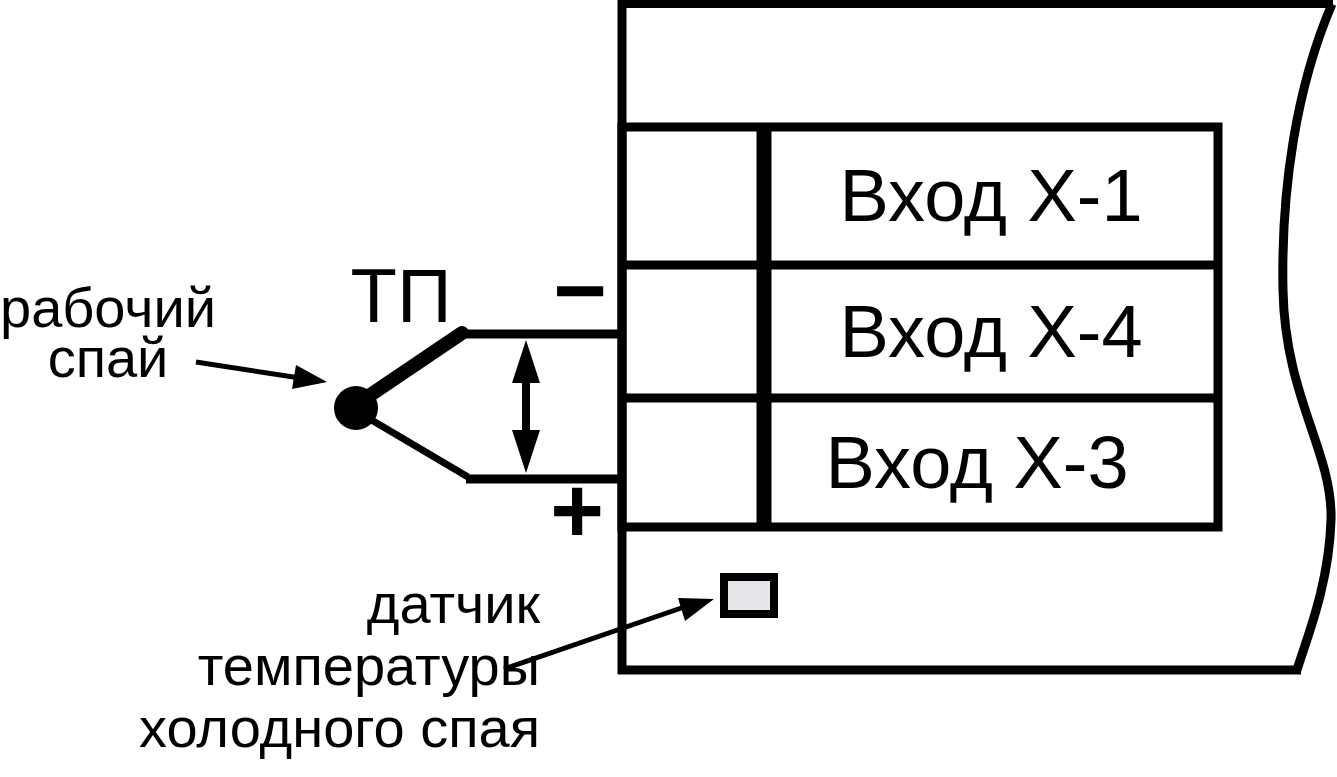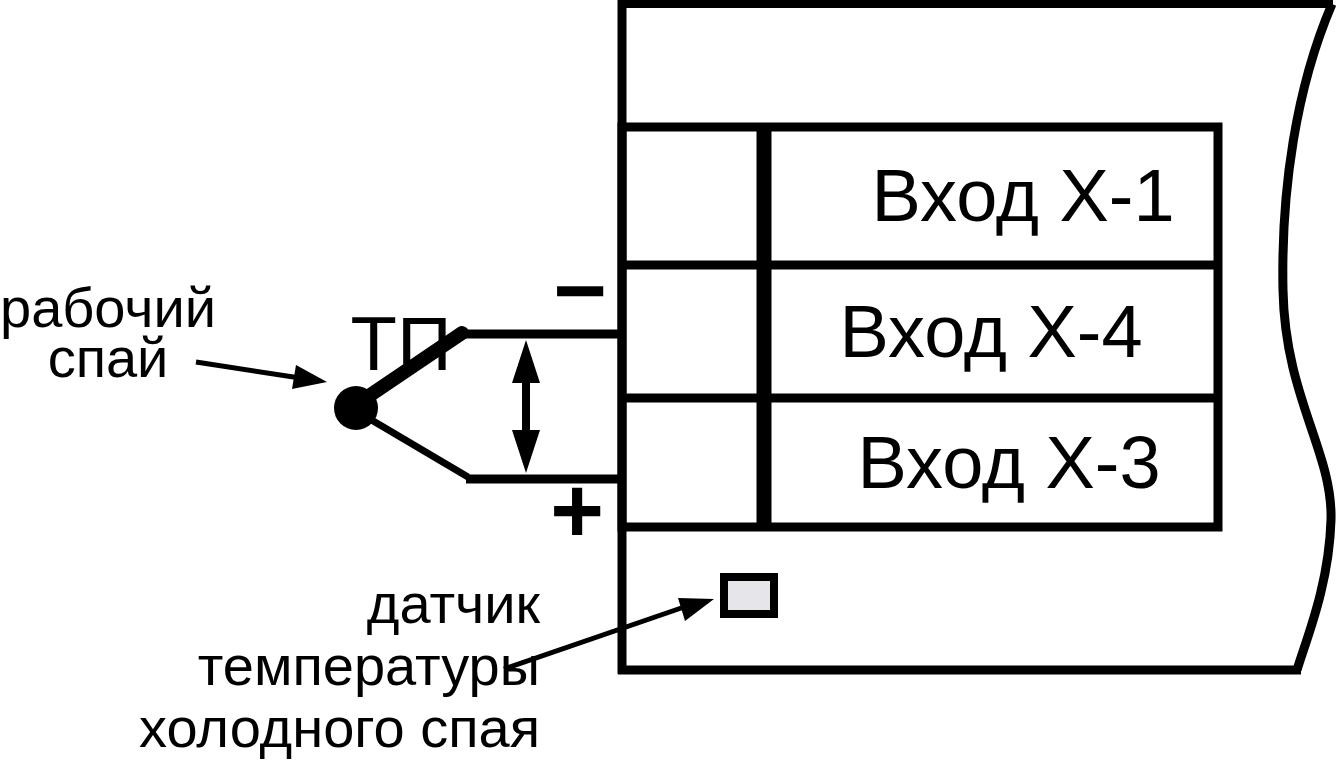--- a/index.html
+++ b/index.html
@@ -24,21 +24,20 @@
   .txt {
     position: absolute;
     color: #000000;
     text-align: center;
     white-space: pre-line;
   }
   .tp-label {
     font-size: 76px;
     line-height: 76px;
     font-weight: normal;
-    margin-top: 48px;
   }
   .sign {
     font-size: 92px;
     line-height: 92px;
     font-weight: bold;
   }
   .callout {
     font-size: 56px;
   }
   .wj-label   { line-height: 50px; }
@@ -83,23 +82,23 @@
 
     <line x1="196" y1="362" x2="300" y2="378" stroke="#000" stroke-width="5"></line>
     <polygon points="327,382 292,389 296,365" fill="#000"></polygon>
 
     <line x1="504" y1="669" x2="690" y2="605" stroke="#000" stroke-width="5"></line>
     <polygon points="714,599 685,621 678,598" fill="#000"></polygon>
 
     <rect x="724" y="577" width="50" height="37" fill="#e6e6ea" stroke="#000" stroke-width="8"></rect>
   </svg>
 
-  <div class="input-label" style="left:798px; top:131px; width:450px; height:130px;">Вход Х-1</div>
+  <div class="input-label" style="left:766px; top:131px; width:450px; height:130px;">Вход Х-1</div>
   <div class="input-label" style="left:766px; top:269px; width:450px; height:125px;">Вход Х-4</div>
-  <div class="input-label" style="left:784px; top:402px; width:450px; height:121px;">Вход Х-3</div>
+  <div class="input-label" style="left:752px; top:402px; width:450px; height:121px;">Вход Х-3</div>
 
   <div class="txt tp-label" style="left:321px; top:258px; width:160px;">ТП</div>
 
   <div class="txt sign" style="left:530px; top:244px; width:100px;">−</div>
   <div class="txt sign" style="left:527px; top:464px; width:100px;">+</div>
 
   <div class="txt callout wj-label" style="left:-5px; top:283px; width:226px;">рабочий
 спай</div>
 
   <div class="txt callout cjs-label" style="left:110px; top:573px; width:430px;text-align:right;">датчик

